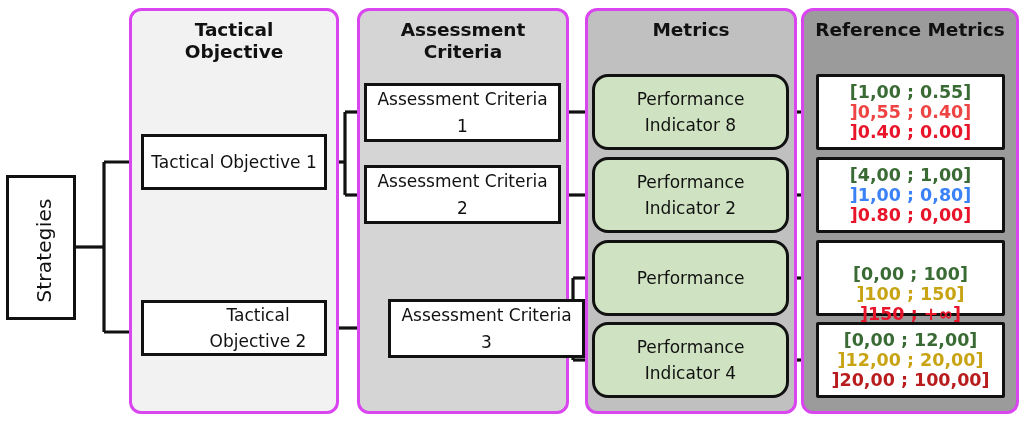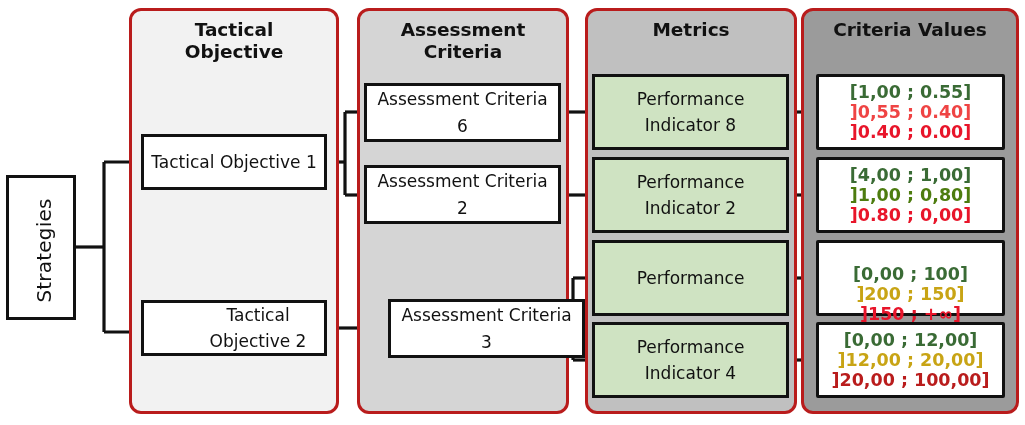--- a/index.html
+++ b/index.html
@@ -25,42 +25,42 @@
     transform:rotate(-90deg) translate(-100%,0);
     transform-origin:top left;
     display:flex;align-items:center;justify-content:center;
     font-size:20px;color:#111;white-space:nowrap;
     letter-spacing:.2px;
   }
 
   
   .panel{
     position:absolute;box-sizing:border-box;
-    border:3px solid #b91c1c;border-radius:12px;
+    border:3px solid #d946ef;border-radius:12px;
   }
   .panel-title{
     position:absolute;left:0;right:0;top:8px;
     text-align:center;font-weight:bold;font-size:18.5px;
     color:#111;line-height:1.18;
   }
 
   #panel-to {left:129px; top:8px; width:210px; height:406px; background:#f2f2f2;}
   #panel-ac {left:357px; top:8px; width:212px; height:406px; background:#d5d5d5;}
   #panel-mt {left:585px; top:8px; width:212px; height:406px; background:#c0c0c0;}
   #panel-rv {left:801px; top:8px; width:218px; height:406px; background:#9b9b9b;}
 
   
   .node{
     position:absolute;box-sizing:border-box;
     border:3px solid #111;background:#ffffff;
     display:flex;align-items:center;justify-content:center;
     text-align:center;color:#111;font-size:17px;line-height:1.55;
   }
   .node.white{background:#ffffff;}
-  .node.green{background:#cfe3c2;}
+  .node.green{background:#cfe3c2;border-radius:16px;}
   .node.rv{
     background:#ffffff;border-width:3px;border-radius:2px;
     flex-direction:column;justify-content:center;
     font-size:17.5px;line-height:1.16;font-weight:bold;
   }
   .rv-line{display:block;white-space:nowrap;}
   .node-text{padding:0 6px;}
 
   
   #to1{left:141px;top:134px;width:186px;height:56px;}
@@ -141,21 +141,21 @@
   </div>
 
   <div class="panel" id="panel-ac" style="background: rgb(213, 213, 213);">
     <div class="panel-title">
       <div>Assessment</div>
       <div>Criteria</div>
     </div>
   </div>
 
   <div class="node white" id="ac1">
-    <span class="node-text">Assessment Criteria 6</span>
+    <span class="node-text">Assessment Criteria 1</span>
   </div>
   <div class="node white" id="ac2">
     <span class="node-text">Assessment Criteria 2</span>
   </div>
   <div class="node white" id="ac3">
     <span class="node-text">Assessment Criteria 3</span>
   </div>
 
   <div class="panel" id="panel-mt" style="background: rgb(192, 192, 192);">
     <div class="panel-title">
@@ -182,37 +182,37 @@
   </div>
   <div class="node green" id="pi4" style="background: rgb(207, 227, 194);">
     <span class="node-text">
       <span>Performance</span><br>
       <span>Indicator 4</span>
     </span>
   </div>
 
   <div class="panel" id="panel-rv" style="background: rgb(155, 155, 155);">
     <div class="panel-title">
-      <div>Criteria Values</div>
+      <div>Reference Metrics</div>
     </div>
   </div>
 
   <div class="node rv" id="rv1">
     <span class="rv-line" style="color: rgb(58, 107, 53);">[1,00 ; 0.55]</span>
     <span class="rv-line" style="color: #ef4444;">]0,55 ; 0.40]</span>
     <span class="rv-line" style="color: rgb(232, 21, 42);">]0.40 ; 0.00]</span>
   </div>
   <div class="node rv" id="rv2">
     <span class="rv-line" style="color: rgb(58, 107, 53);">[4,00 ; 1,00]</span>
-    <span class="rv-line" style="color: #4d7c0f;">]1,00 ; 0,80]</span>
+    <span class="rv-line" style="color: #3b82f6;">]1,00 ; 0,80]</span>
     <span class="rv-line" style="color: rgb(232, 21, 42);">]0.80 ; 0,00]</span>
   </div>
   <div class="node rv" id="rv3">
     <span class="rv-line" style="color: rgb(58, 107, 53); margin-top: 32px;">[0,00 ; 100]</span>
-    <span class="rv-line" style="color: rgb(200, 164, 21);">]200 ; 150]</span>
+    <span class="rv-line" style="color: rgb(200, 164, 21);">]100 ; 150]</span>
     <span class="rv-line" style="color: rgb(232, 21, 42);">]150 ; +∞]</span>
   </div>
   <div class="node rv" id="rv4">
     <span class="rv-line" style="color: rgb(58, 107, 53);">[0,00 ; 12,00]</span>
     <span class="rv-line" style="color: rgb(200, 164, 21);">]12,00 ; 20,00]</span>
     <span class="rv-line" style="color: #b91c1c;">]20,00 ; 100,00]</span>
   </div>
 
 </div>
 

